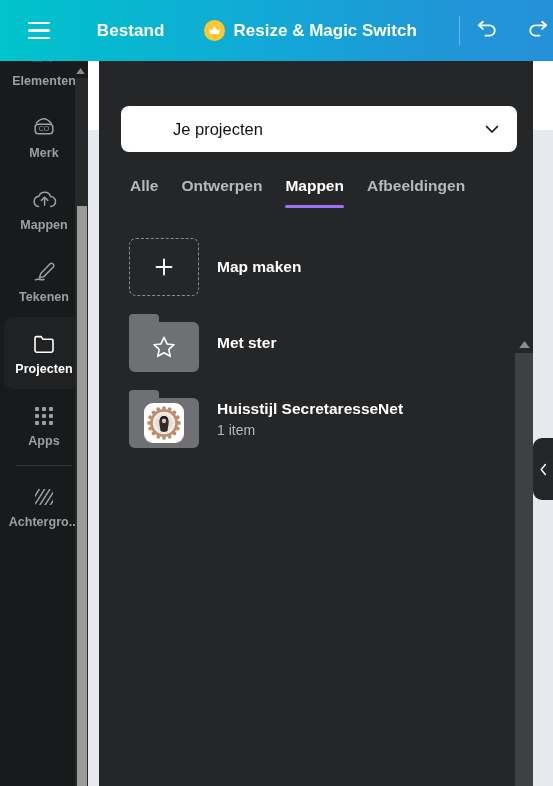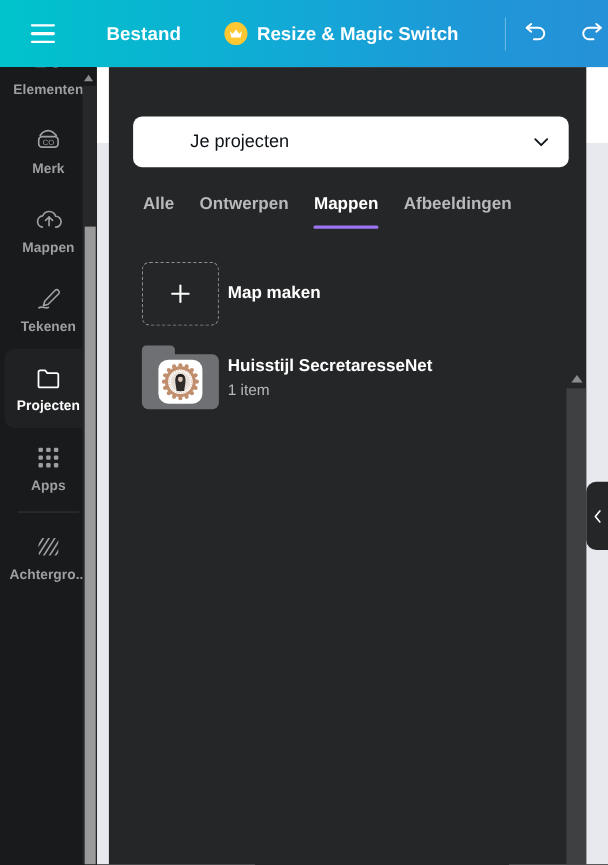--- a/index.html
+++ b/index.html
@@ -118,21 +118,21 @@
     padding-bottom: 13px; cursor: pointer; white-space: nowrap;
   }
   .tab.active { color: #ffffff; }
   .tab.active::after {
     content: ""; position: absolute; left: 0; right: 0; bottom: 0;
     height: 3px; background: #9c74f2; border-radius: 2px;
   }
 
   .folder-list { margin-top: 21px; }
   .folder-row {
-    display: flex; align-items: center; gap: 8px;
+    display: flex; align-items: center; gap: 18px;
     padding: 9px 8px; border-radius: 8px; cursor: pointer;
   }
   .thumb { width: 70px; height: 58px; flex: 0 0 auto; position: relative; }
   .thumb-dashed {
     width: 70px; height: 58px; border: 1.6px dashed #8a8c8e; border-radius: 7px;
     display: flex; align-items: center; justify-content: center;
   }
   .folder-shape { position: relative; width: 70px; height: 58px; }
   .folder-tab {
     position: absolute; left: 0; top: 0; width: 30px; height: 12px;
@@ -356,20 +356,38 @@
                   <line x1="4.5" y1="12" x2="19.5" y2="12"></line>
                 </svg>
               </span>
             </div>
           </div>
           <div class="folder-text">
             <div class="folder-title">Map maken</div>
           </div>
         </div>
 
+        <div class="folder-row">
+          <div class="thumb">
+            <div class="folder-shape">
+              <div class="folder-tab"></div>
+              <div class="folder-body">
+                <span style="display:flex;">
+                  <svg width="26" height="26" viewBox="0 0 24 24" fill="none" stroke="#ffffff" stroke-width="1.5" stroke-linejoin="round">
+                    <polygon points="12,3.2 14.8,9.2 21.2,9.9 16.4,14.2 17.8,20.6
+                                     12,17.3 6.2,20.6 7.6,14.2 2.8,9.9 9.2,9.2"></polygon>
+                  </svg>
+                </span>
+              </div>
+            </div>
+          </div>
+          <div class="folder-text">
+            <div class="folder-title">Met ster</div>
+          </div>
+        </div>
 
         <div class="folder-row">
           <div class="thumb">
             <div class="folder-shape">
               <div class="folder-tab"></div>
               <div class="folder-body">
                 <div class="folder-thumb-img">
                   <svg width="36" height="36" viewBox="0 0 40 40" aria-hidden="true">
                     <g>
                       <circle cx="20" cy="20" r="15.6" fill="#c08e6d"></circle>

